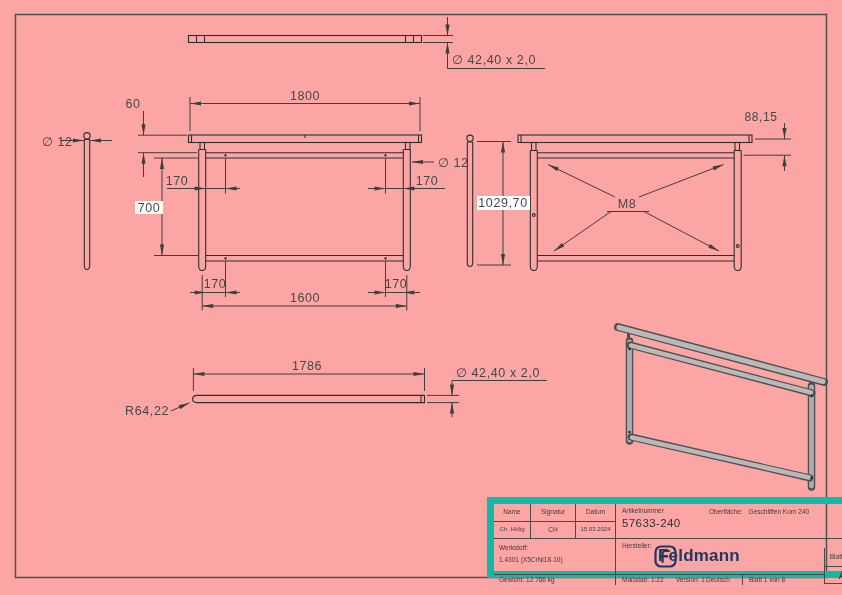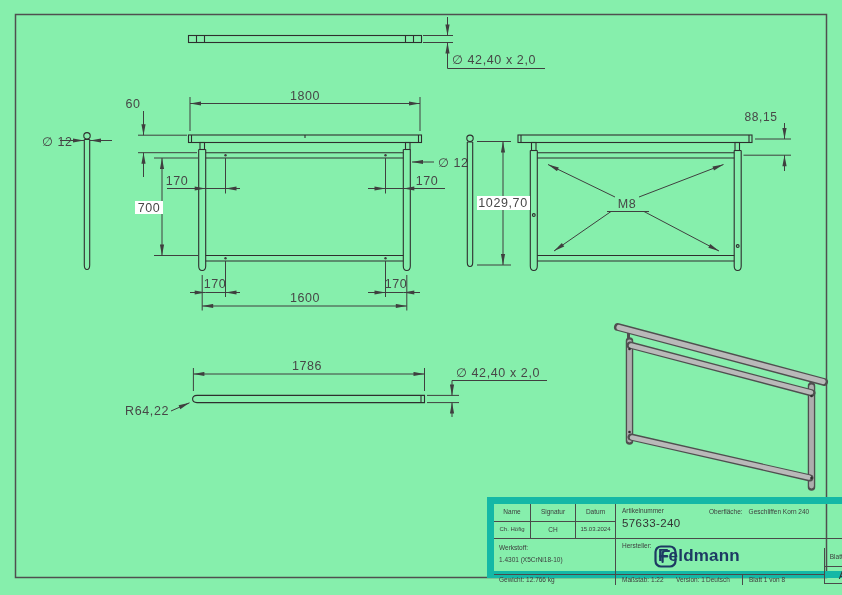--- a/index.html
+++ b/index.html
@@ -1,16 +1,16 @@
 <!DOCTYPE html>
 <html style="--brand: #1d3a63;"><head>
 <meta charset="utf-8">
 <style>
   html,body{margin:0;padding:0;background:#fff;}
-  #sheet{position:relative;width:842px;height:595px;background:#86efac;overflow:hidden;
+  #sheet{position:relative;width:842px;height:595px;background:#fca5a5;overflow:hidden;
          font-family:"Liberation Sans","DejaVu Sans",sans-serif;}
   svg{position:absolute;left:0;top:0;}
   svg text{fill:#474747;font-family:"Liberation Sans","DejaVu Sans",sans-serif;
            font-size:12.5px;letter-spacing:0.6px;}
   svg text.small{font-size:12px;}
   .ln{stroke:#3f3f3f;stroke-width:1;fill:none;}
   .struct{stroke:#2e2e2e;stroke-width:1.1;fill:none;}
   
   #tblock{position:absolute;left:455px;top:497px;width:372px;height:81px;
           border:7px solid #14b8a6;box-sizing:border-box;color:#3d3d3d;margin-left:32px;}

